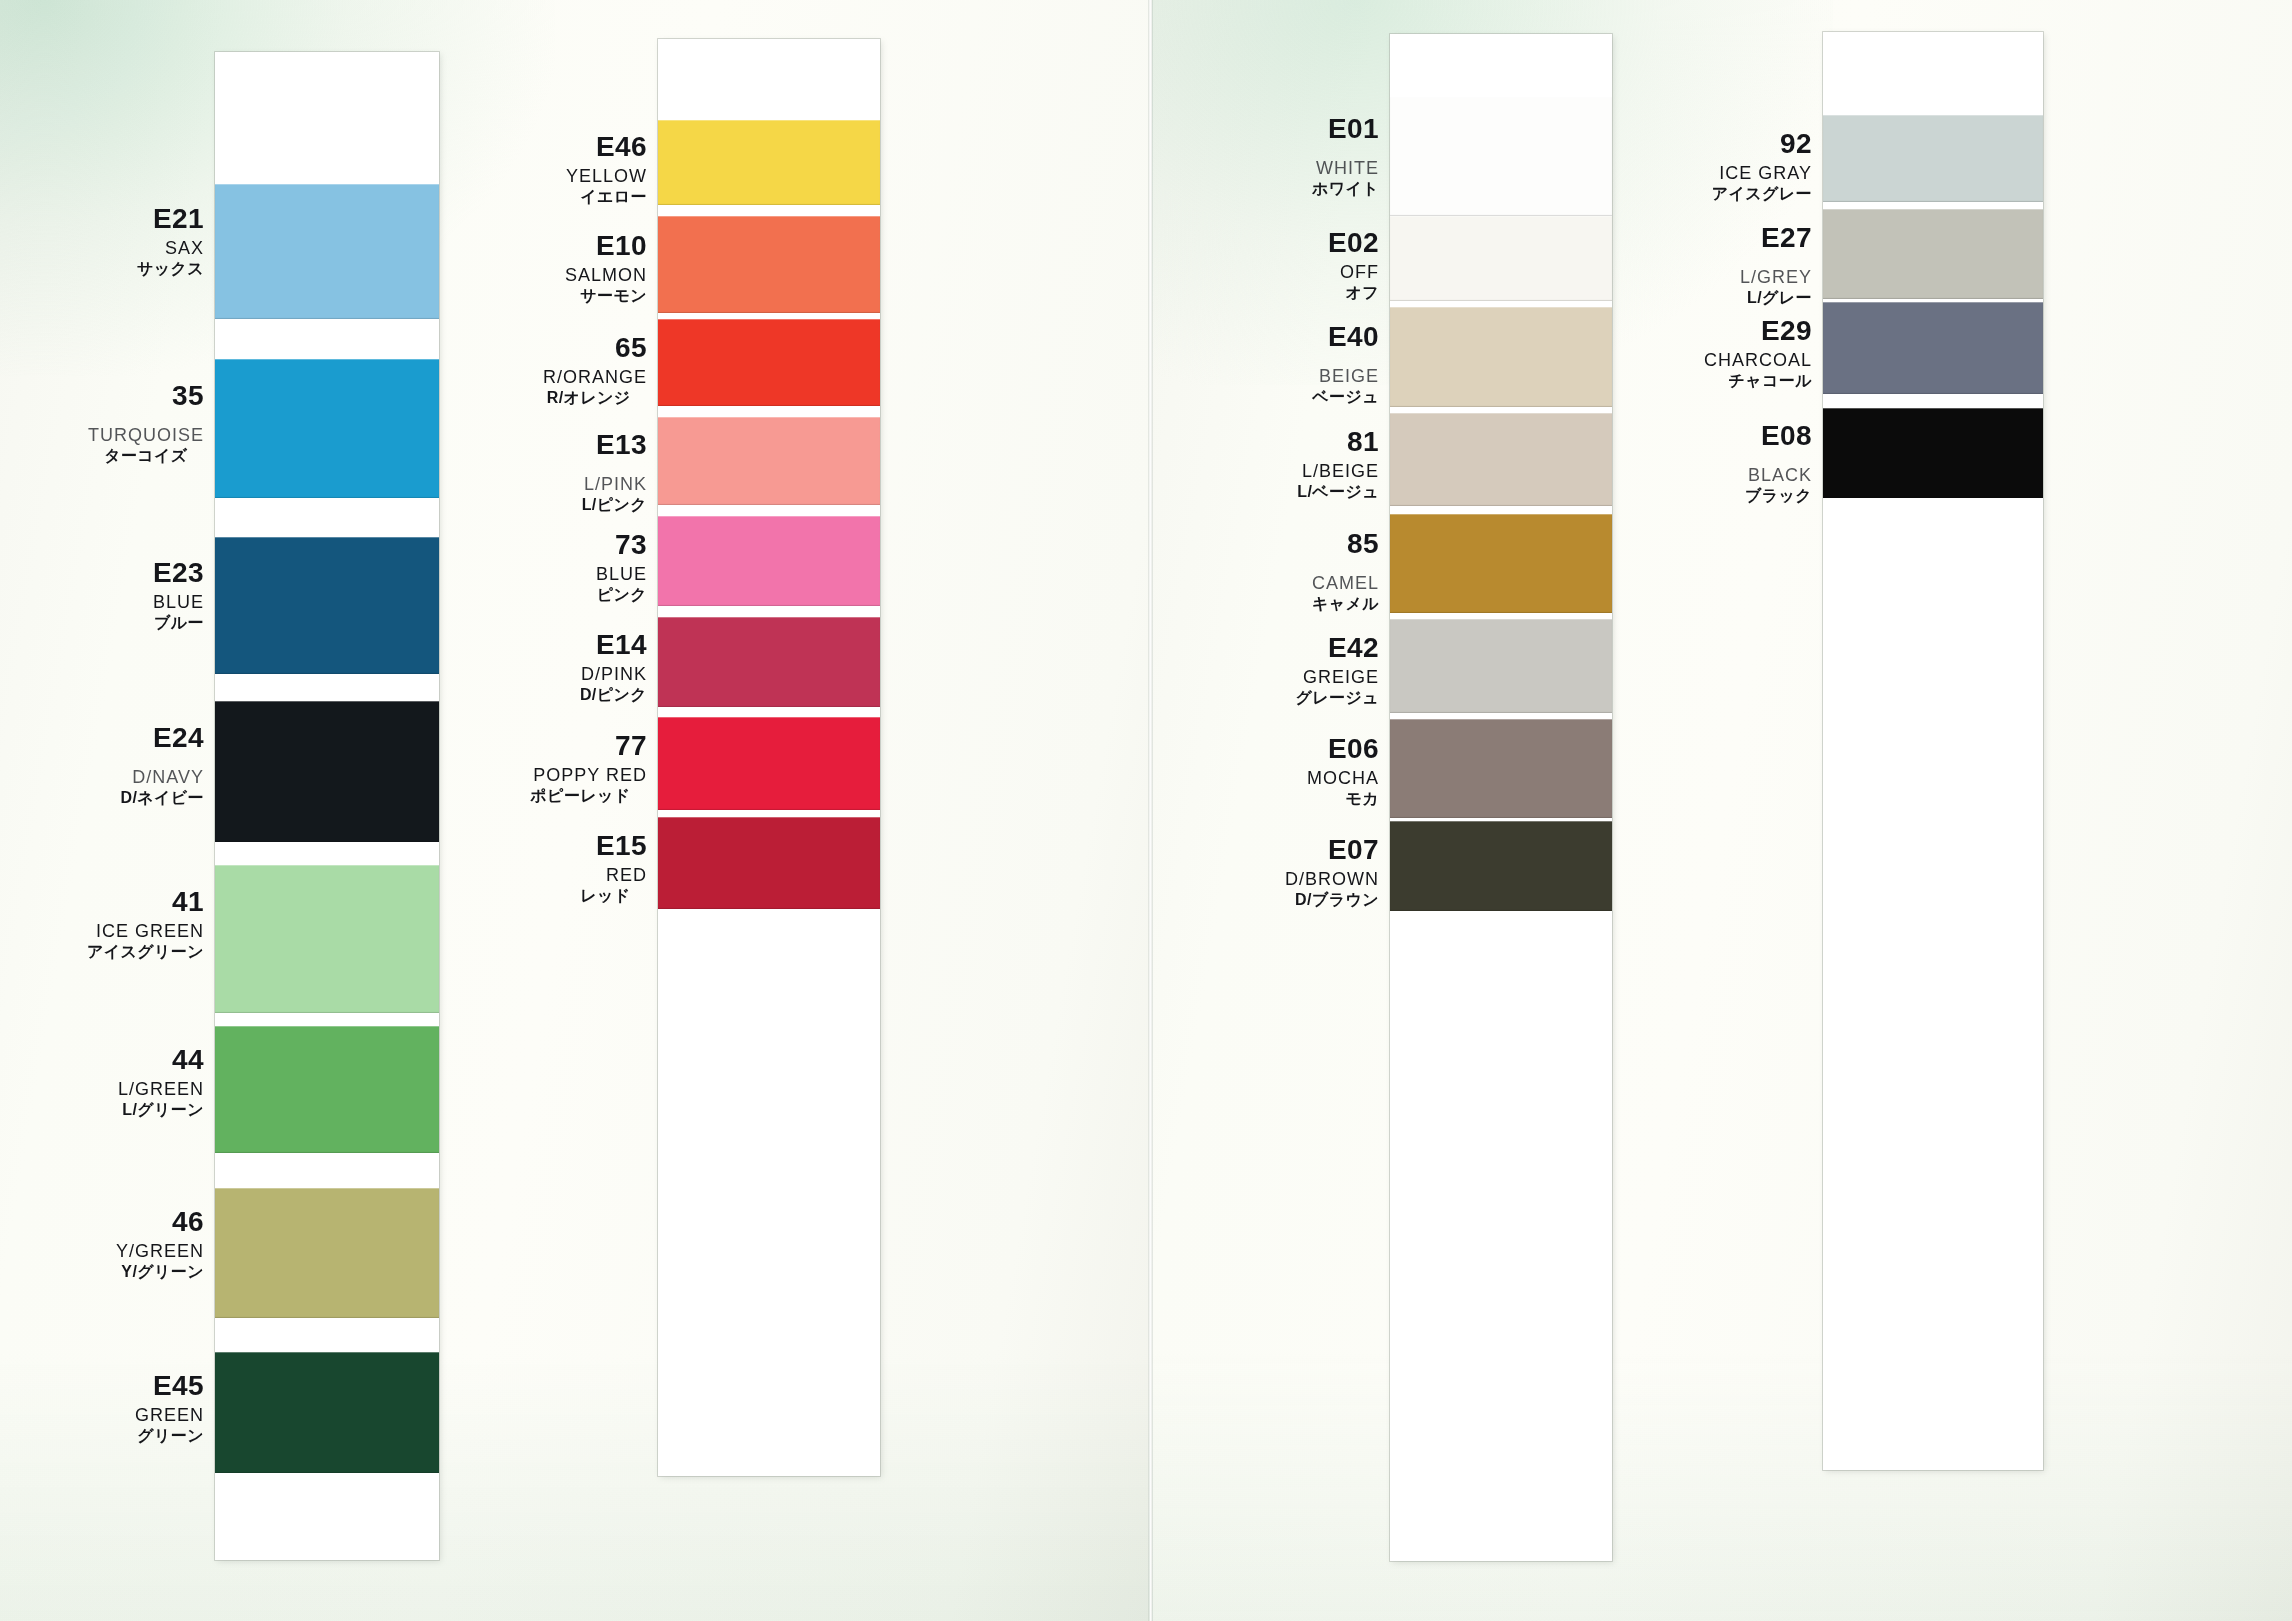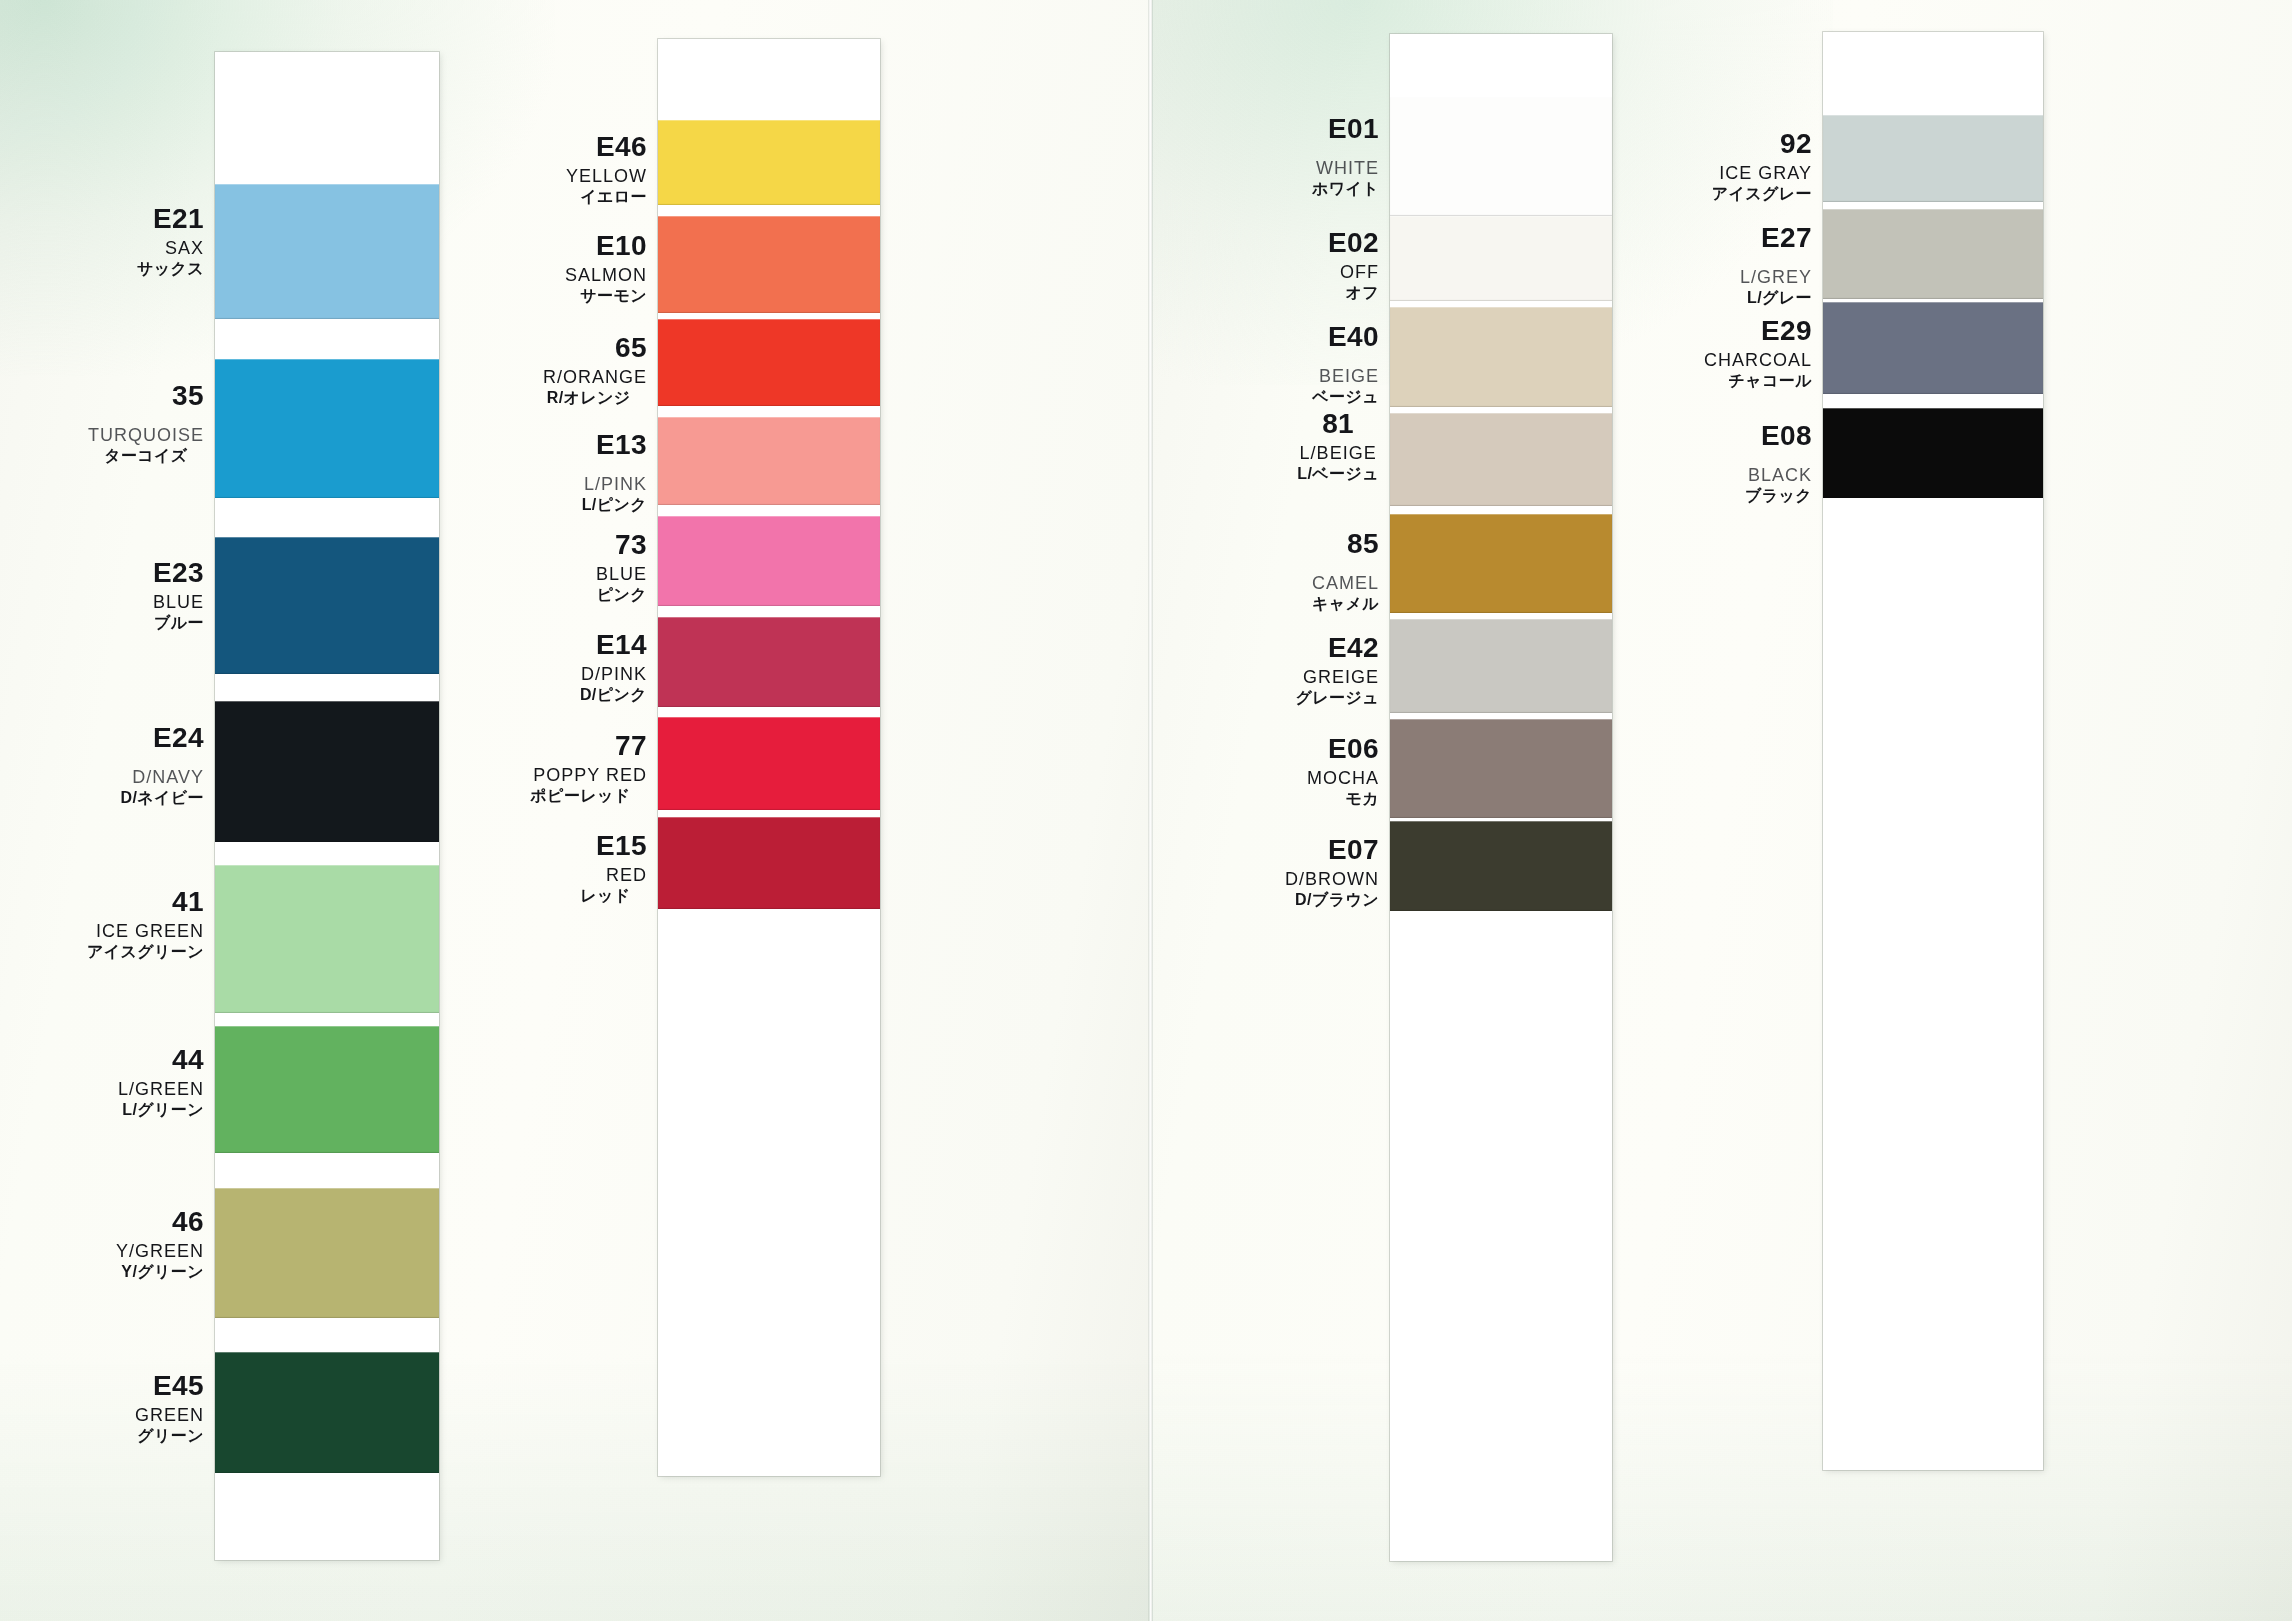--- a/index.html
+++ b/index.html
@@ -306,21 +306,21 @@
           <div class="swatch pale" style="background: rgb(221, 210, 187);"></div>
         </div>
         <div class="label faded-en clip-en" style="right: 233px; top: 289px;">
           <span class="code">E40</span>
           <span class="en">BEIGE</span>
           <span class="jp">ベージュ</span>
         </div>
         <div class="swatch-row" style="top: 379px; height: 93px;">
           <div class="swatch pale" style="background: rgb(213, 202, 188);"></div>
         </div>
-        <div class="label" style="right: 233px; top: 376px; text-align: center;">
+        <div class="label" style="right: 233px; top: 394px;">
           <span class="code">81</span>
           <span class="en">L/BEIGE</span>
           <span class="jp">L/ベージュ</span>
         </div>
         <div class="swatch-row" style="top: 480px; height: 99px;">
           <div class="swatch" style="background: rgb(184, 138, 47);"></div>
         </div>
         <div class="label faded-en clip-en" style="right: 233px; top: 496px;">
           <span class="code">85</span>
           <span class="en">CAMEL</span>

